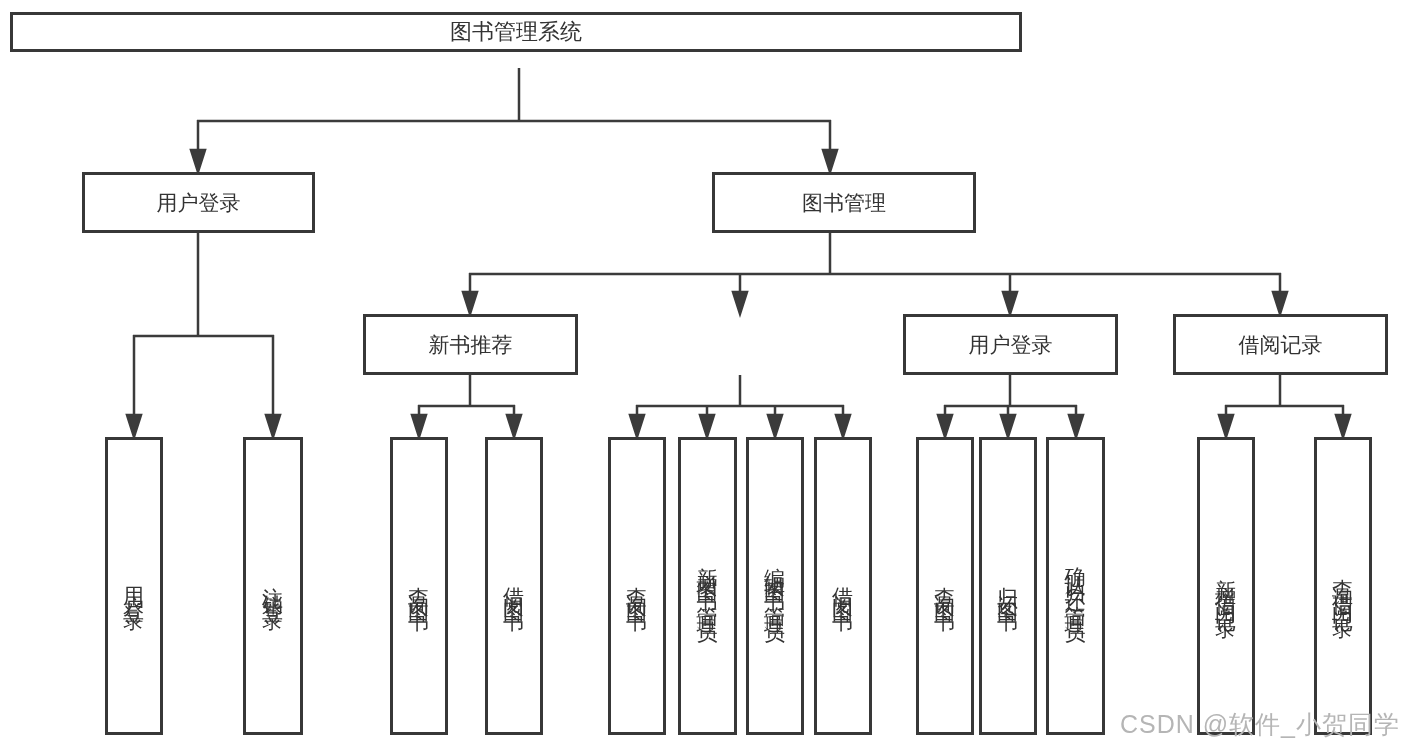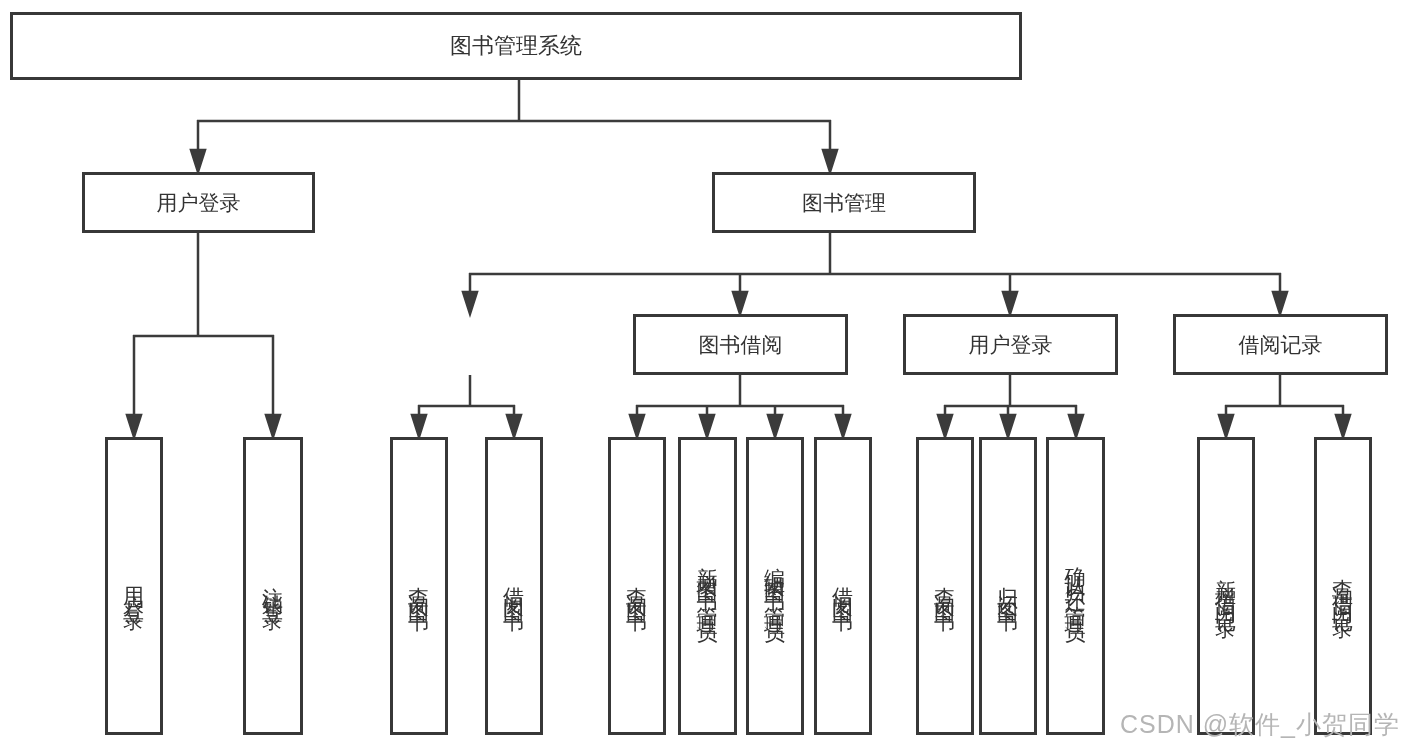--- a/index.html
+++ b/index.html
@@ -8,21 +8,21 @@
     font-family:"Liberation Sans", "DejaVu Sans", sans-serif;
     overflow:hidden;
   }
   svg.connectors { position:absolute; left:0; top:0; width:1405px; height:747px; }
   .node {
     position:absolute; box-sizing:border-box; background:#ffffff;
     border:3px solid #383838; color:#333333;
     display:flex; align-items:center; justify-content:center;
     font-size:21px; white-space:nowrap;
   }
-  .root  { left:10px;  top:12px;  width:1012px; height:68px; font-size:22px; }
+  .root  { left:10px;  top:12px;  width:1012px; height:40px; font-size:22px; }
   .lvl2, .lvl3 { height:61px; }
   .n-user-login { left:82px;  top:172px; width:233px; }
   .n-book-mgmt  { left:712px; top:172px; width:264px; }
   .n-new-book   { left:363px;  top:314px; width:215px; }
   .n-borrow     { left:633px;  top:314px; width:215px; }
   .n-current    { left:903px;  top:314px; width:215px; }
   .n-record     { left:1173px; top:314px; width:215px; }
   .leaf { top:437px; height:298px; width:58px; }
   .leaf .vtext {
     writing-mode:vertical-rl; text-orientation:mixed;
@@ -120,22 +120,22 @@
     <span>图书管理系统</span>
   </div>
 
   <div class="node lvl2 n-user-login">
     <span>用户登录</span>
   </div>
   <div class="node lvl2 n-book-mgmt">
     <span>图书管理</span>
   </div>
 
-  <div class="node lvl3 n-borrow">
-    <span>图书借阅</span>
+  <div class="node lvl3 n-new-book">
+    <span>新书推荐</span>
   </div>
   <div class="node lvl3 n-current">
     <span>用户登录</span>
   </div>
   <div class="node lvl3 n-record">
     <span>借阅记录</span>
   </div>
 
   <div class="node leaf l1">
     <span class="vtext">用户登录</span>

